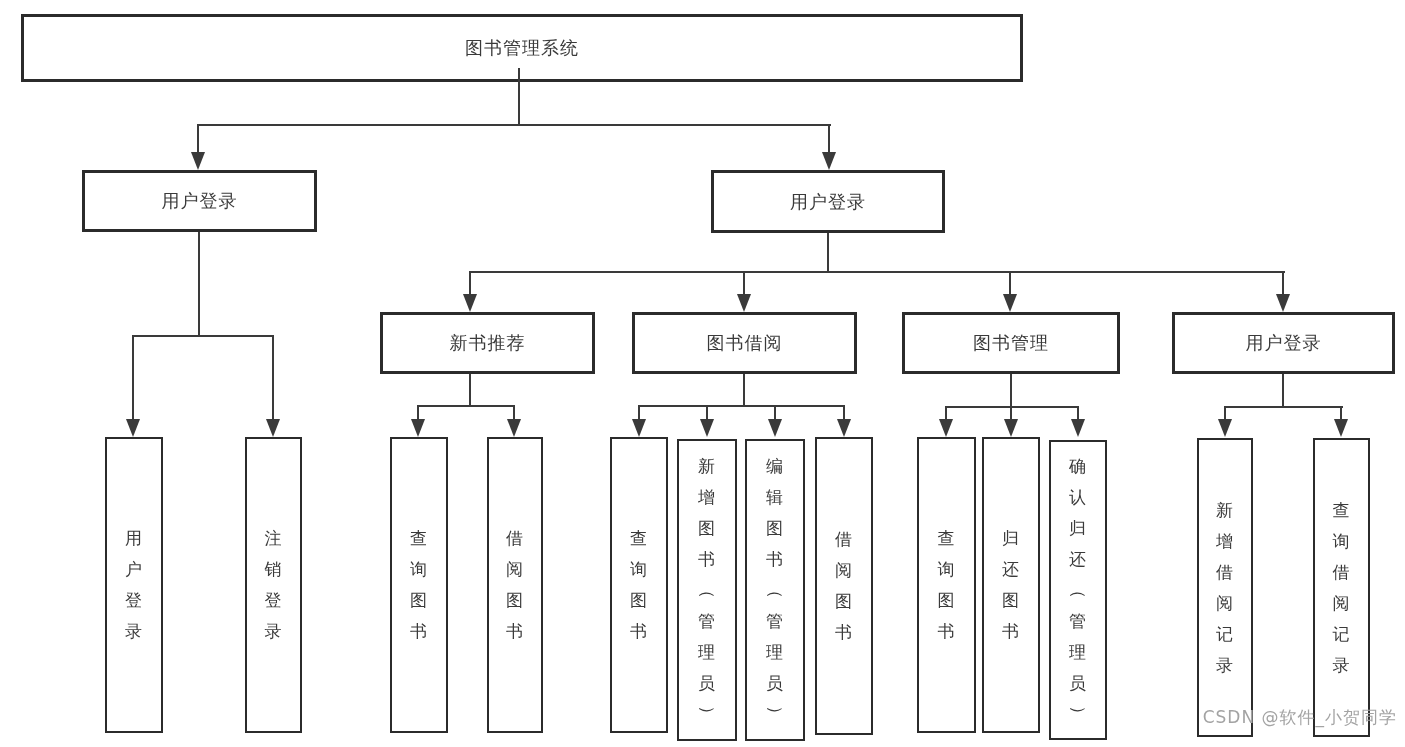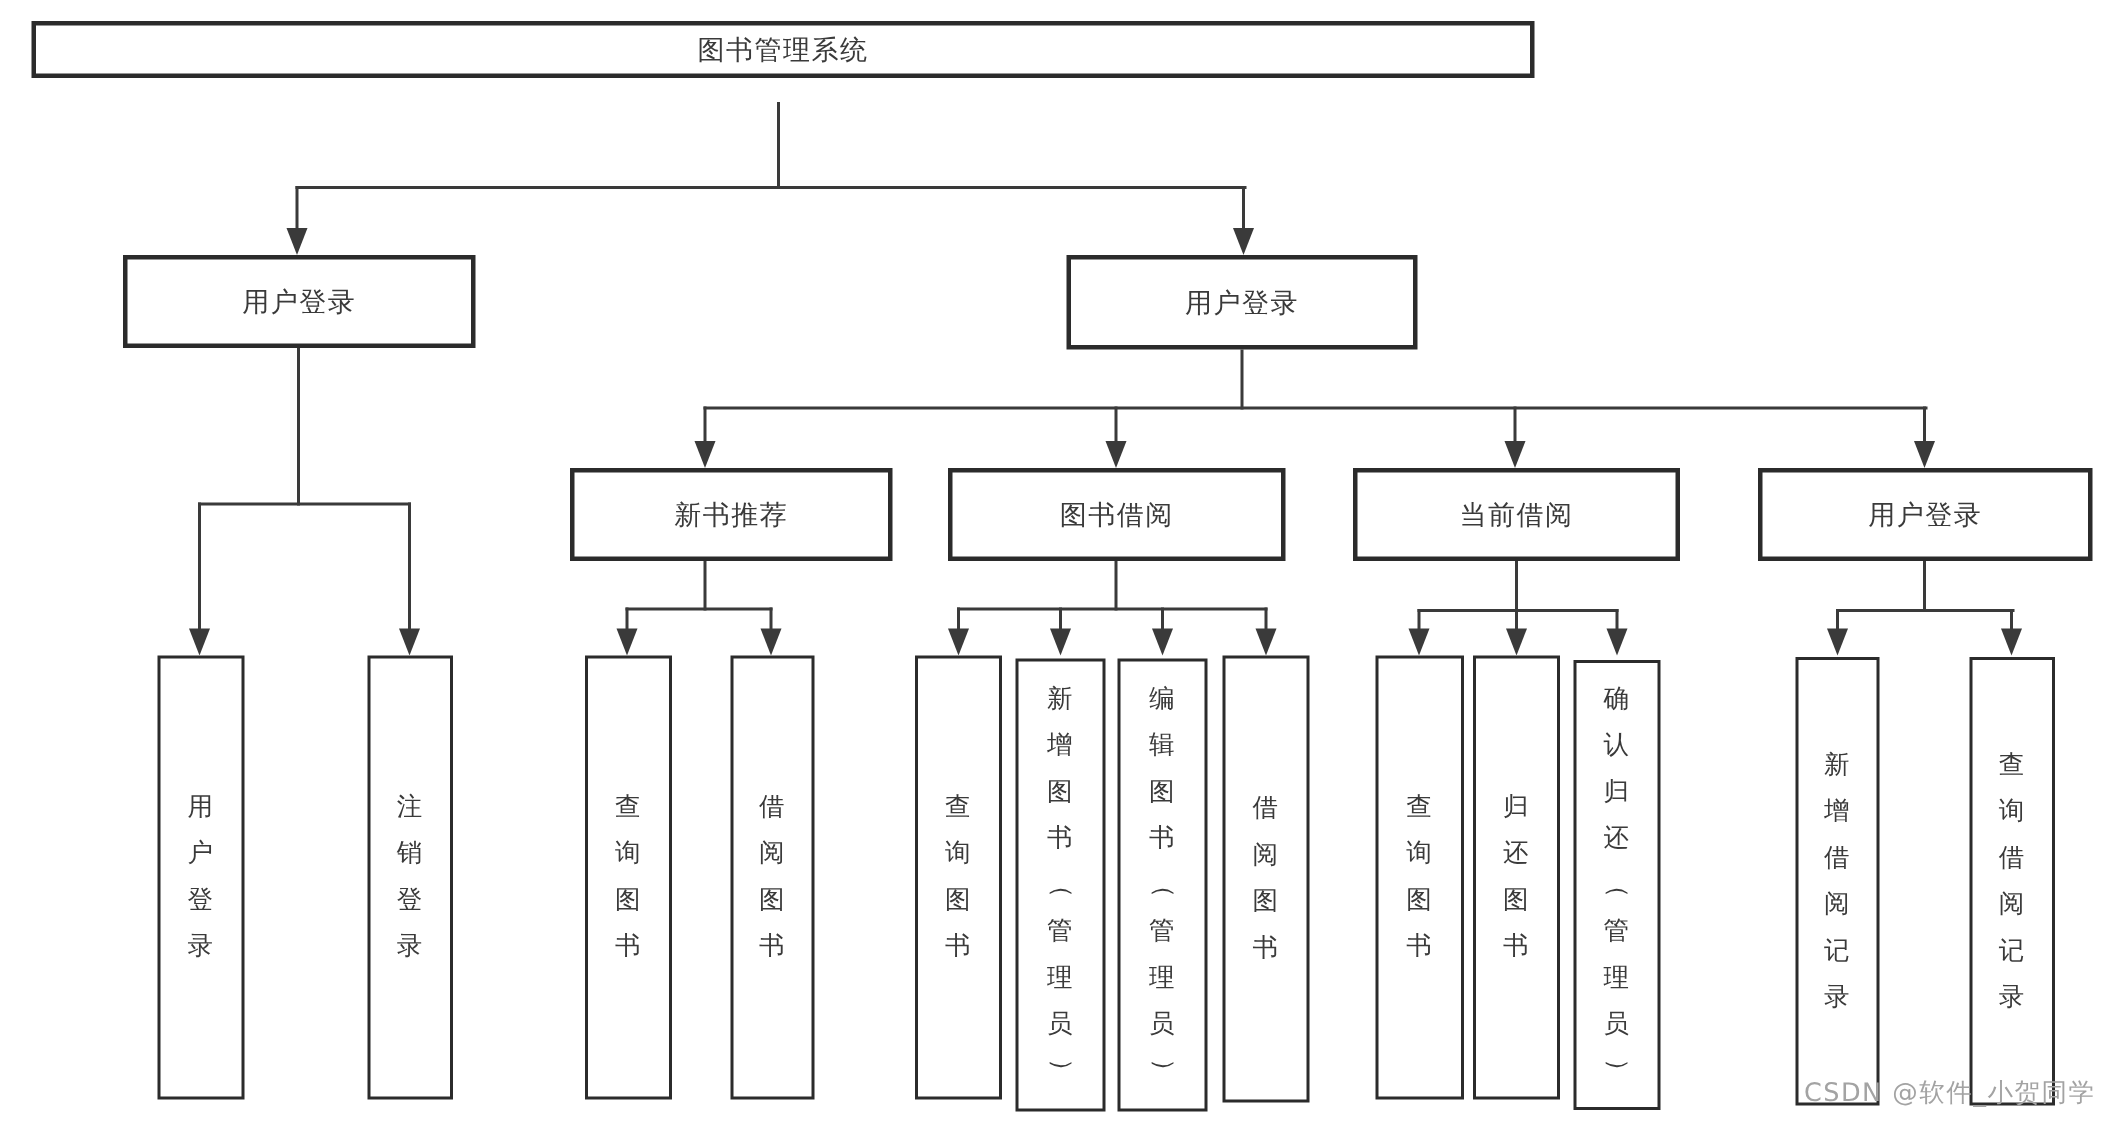--- a/index.html
+++ b/index.html
@@ -22,30 +22,30 @@
   .vtext span.rot{transform:rotate(90deg);}
   .hline,.vline{position:absolute;background:var(--line,#3a3a3a);}
   .hline{height:2px;}
   .vline{width:2px;}
   .arrow{
     position:absolute;width:0;height:0;
     border-left:7px solid transparent;border-right:7px solid transparent;
     border-top:18px solid var(--line,#3a3a3a);
   }
   .watermark{
-    position:absolute;right:8px;bottom:7px;font-size:17px;
+    position:absolute;right:8px;bottom:18px;font-size:17px;
     color:var(--wm,#a3a3a3);letter-spacing:1px;z-index:5;white-space:nowrap;
   }
 </style>
 </head>
 <body>
 
 <div class="stage" style="--bg: #ffffff; --line: #3a3a3a; --border: #2b2b2b; --text: #3a3a3a; --wm: #a3a3a3;">
 
-  <div class="box" style="left:21px;top:14px;width:1002px;height:38px">
+  <div class="box" style="left:21px;top:14px;width:1002px;height:68px">
     <span>图书管理系统</span>
   </div>
 
   <div class="vline" style="left:518px;top:68px;height:58px"></div>
   <div class="hline" style="left:197px;top:124px;width:634px"></div>
   <div class="vline" style="left:197px;top:124px;height:32px"></div>
   <div class="arrow" style="left:191px;top:152px"></div>
   <div class="vline" style="left:828px;top:124px;height:32px"></div>
   <div class="arrow" style="left:822px;top:152px"></div>
 
@@ -74,21 +74,21 @@
   <div class="vline" style="left:1282px;top:271px;height:26px"></div>
   <div class="arrow" style="left:1276px;top:294px"></div>
 
   <div class="box" style="left:380px;top:312px;width:215px;height:62px">
     <span>新书推荐</span>
   </div>
   <div class="box" style="left:632px;top:312px;width:225px;height:62px">
     <span>图书借阅</span>
   </div>
   <div class="box" style="left:902px;top:312px;width:218px;height:62px">
-    <span>当前借阅</span>
+    <span>图书管理</span>
   </div>
   <div class="box" style="left:1172px;top:312px;width:223px;height:62px">
     <span>用户登录</span>
   </div>
 
   <div class="vline" style="left:469px;top:374px;height:33px"></div>
   <div class="hline" style="left:417px;top:405px;width:98px"></div>
   <div class="vline" style="left:417px;top:405px;height:18px"></div>
   <div class="arrow" style="left:411px;top:419px"></div>
   <div class="vline" style="left:513px;top:405px;height:18px"></div>

